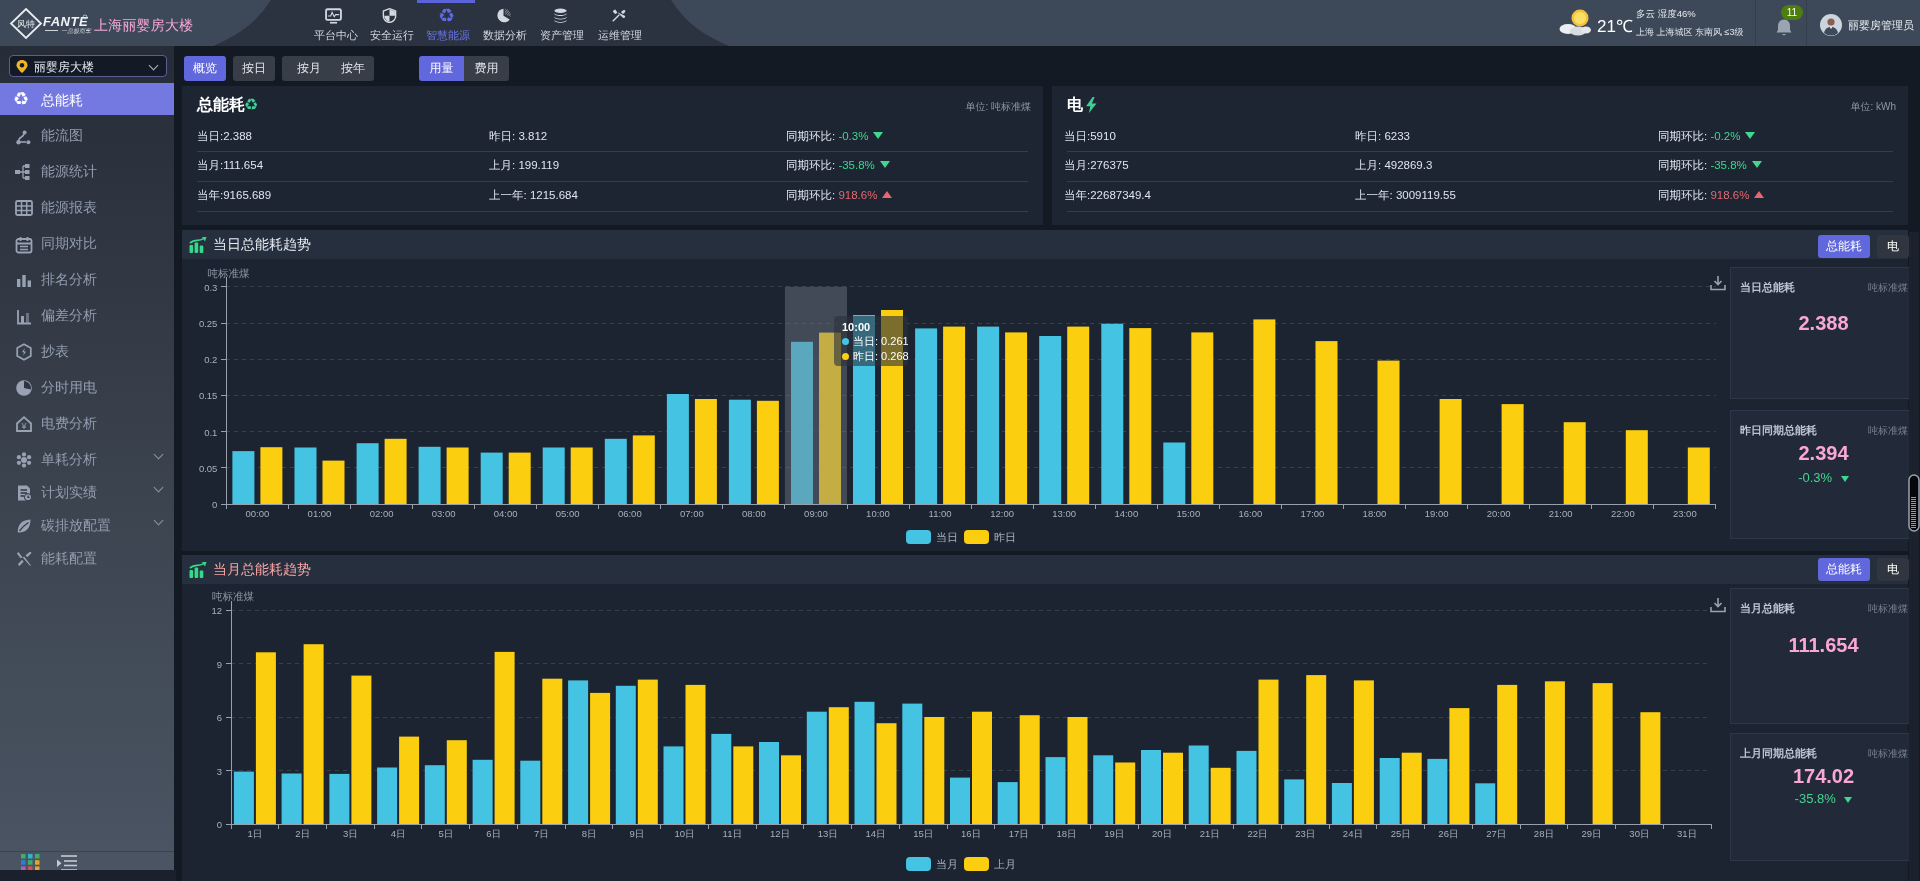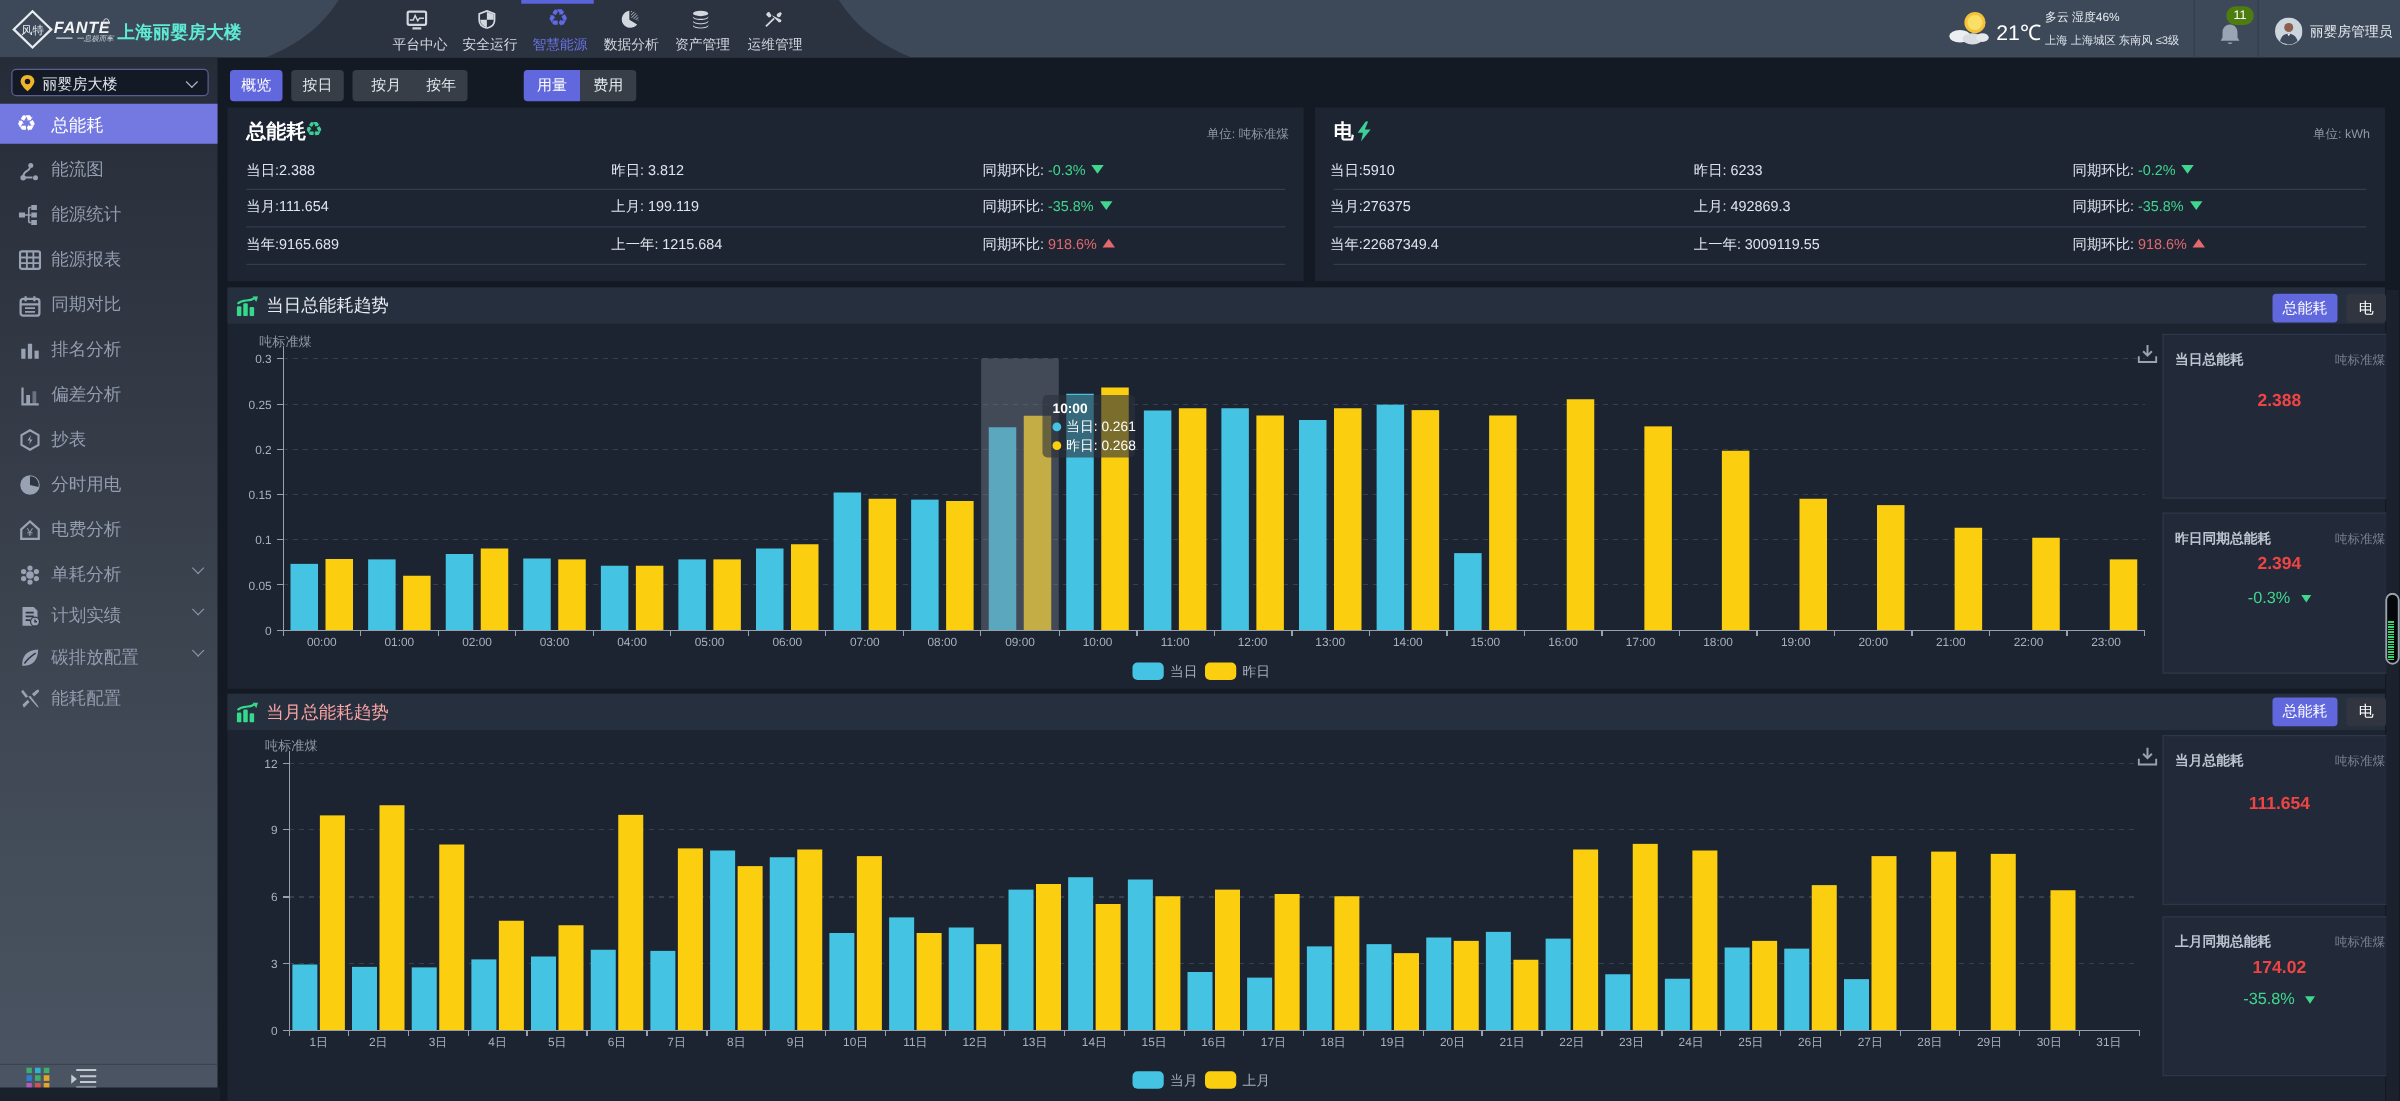--- a/index.html
+++ b/index.html
@@ -3,21 +3,21 @@
 
 * { margin:0; padding:0; box-sizing:border-box; }
 body { font-family:"Liberation Sans",sans-serif; background:#141923; width:1920px; height:881px; overflow:hidden; position:relative; }
 .abs { position:absolute; }
 .page { position:relative; width:1920px; height:881px; background:#141a24; overflow:hidden; }
 
 .hdr { position:absolute; left:0; top:0; width:1920px; height:46px; background:#3d4959; }
 .navblob { position:absolute; left:0; top:0; }
 .navitem { position:absolute; top:0; height:46px; text-align:center; color:#d3d8df; font-size:11px; }
 .navitem .t { position:absolute; width:100px; left:50%; margin-left:-50px; top:28px; }
-.logo-title { position:absolute; left:94px; top:17px; font-size:14px; font-weight:bold; color:#5eead4; letter-spacing:0.2px; }
+.logo-title { position:absolute; left:94px; top:17px; font-size:14px; font-weight:normal; color:#f9a8d4; letter-spacing:0.2px; }
 
 .sb { position:absolute; left:0; top:46px; width:174px; height:835px; background:linear-gradient(180deg,#262c38 0%, #3c4450 55%, #4b5563 100%); }
 .sb-item { position:absolute; left:0; width:174px; height:32px; color:#939daf; font-size:14px; }
 .sb-item .txt { position:absolute; left:41px; top:9px; }
 .sb-item.sel { background:#7479e2; color:#fff; }
 .chev { position:absolute; right:12px; top:9px; width:7px; height:7px; border-right:1.5px solid #8a94a6; border-bottom:1.5px solid #8a94a6; transform:rotate(45deg); }
 
 .btn { position:absolute; height:25px; border-radius:3px; background:#383e48; color:#e3e7ed; font-size:12px; text-align:center; line-height:25px; }
 .btn.on { background:#6167dc; color:#fff; }
 .sbtn { position:absolute; height:23px; border-radius:3px; background:#30353f; color:#fff; font-size:12px; text-align:center; line-height:23px; }
@@ -29,21 +29,21 @@
 .green { color:#41d68f; }
 .red { color:#e5686f; }
 .tri-d { display:inline-block; width:0; height:0; border-left:5px solid transparent; border-right:5px solid transparent; border-top:7px solid #41d68f; margin-left:5px; }
 .tri-u { display:inline-block; width:0; height:0; border-left:5px solid transparent; border-right:5px solid transparent; border-bottom:7px solid #e5686f; margin-left:5px; }
 
 .panel { position:absolute; left:182px; width:1726px; background:#1d2431; }
 .ptitle { position:absolute; left:0; top:0; width:100%; height:29px; background:#262f3e; color:#e8edf3; font-size:12.5px; }
 .ibox { position:absolute; width:187px; background:#222a39; border:1px solid #2d3748; }
 .ibox .tt { position:absolute; left:9px; top:12px; font-size:11px; color:#bcc4d1;font-weight:bold; }
 .ibox .un { position:absolute; right:8px; top:13px; font-size:10px; color:#77818f; }
-.ibox .val { position:absolute; left:0; width:100%; text-align:center; font-size:14px; font-weight:bold; color:#ef4444; }
+.ibox .val { position:absolute; left:0; width:100%; text-align:center; font-size:20px; font-weight:bold; color:#f9a8d4; }
 .ibox .pct { position:absolute; left:0; width:100%; text-align:center; font-size:13px; color:#41d68f; }
 .tooltip { position:absolute; left:834px; top:316px; width:74px; height:50px; background:rgba(44,50,60,0.62); border-radius:4px; color:#fff; font-size:11px; padding:5px 8px; }
 .dot { display:inline-block; width:7px; height:7px; border-radius:4px; margin-right:4px; }
 
 </style></head><body>
 <div class="page">
 <div class="hdr"></div>
 <svg class="navblob" width="760" height="46">
       <path d="M271,0 C260,16 248,31 213,46 L729,46 C694,31 682,16 671,0 Z" fill="#2b3341"></path>
     </svg>

